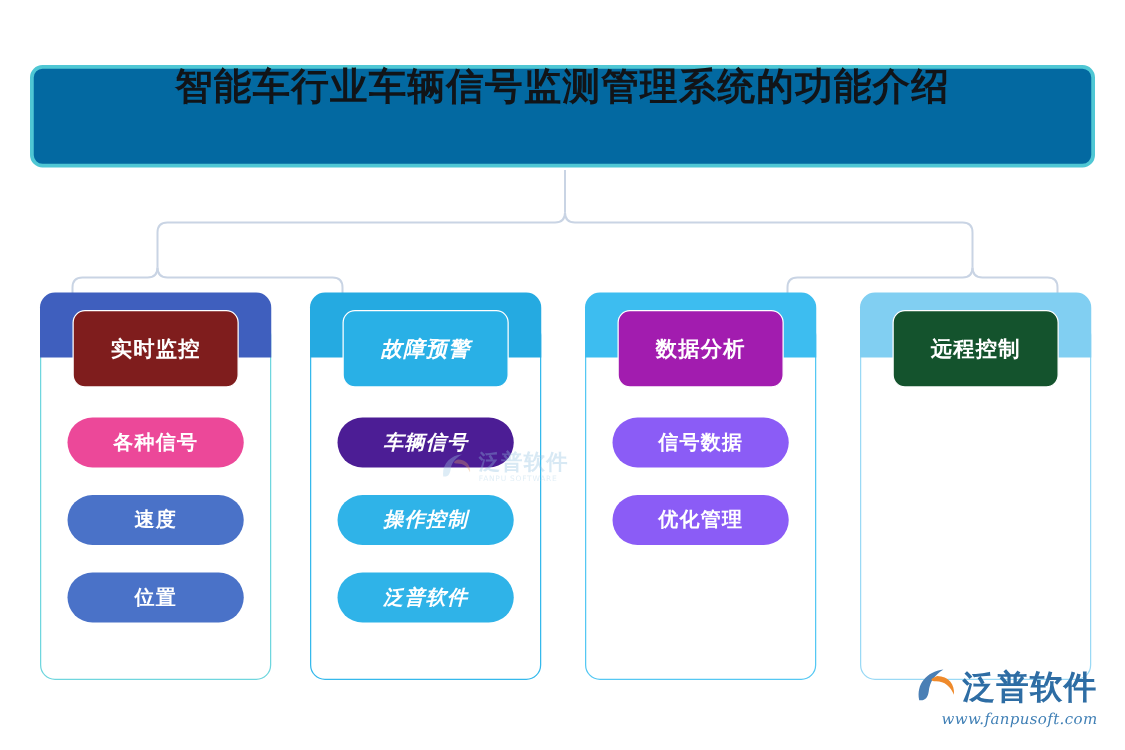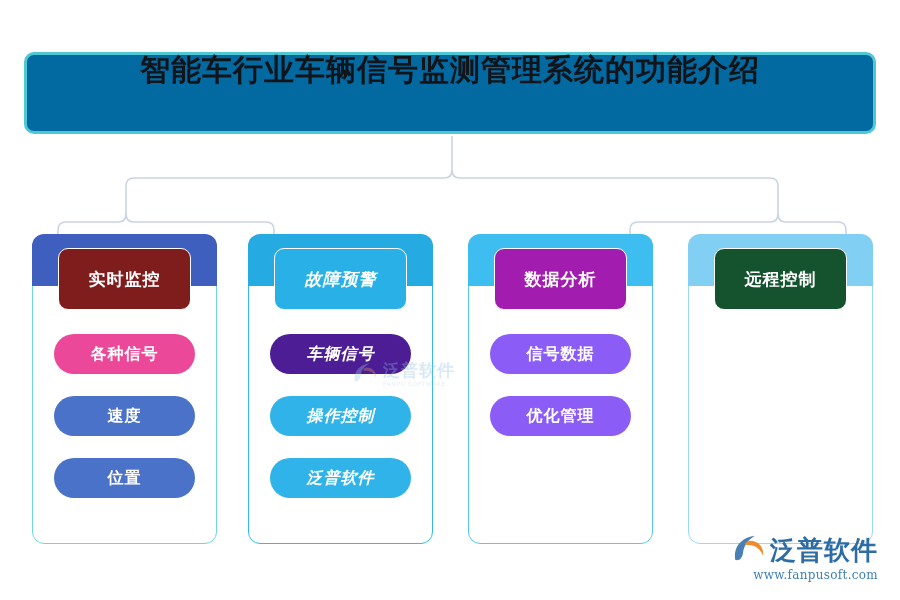--- a/index.html
+++ b/index.html
@@ -130,20 +130,21 @@
   }
   #logo-row{display:flex;align-items:center;}
   #logo-mark{width:34px;height:32px;margin-right:5px;flex:0 0 auto;}
   #logo-cn{
     font-size:26px;font-weight:bold;color:#2e6da4;
     font-family:"DejaVu Sans", sans-serif;letter-spacing:1px;line-height:1;
   }
   #logo-url{
     font-size:12px;color:#3f7fb5;letter-spacing:.3px;margin-top:2px;
     font-family:"DejaVu Serif", serif;
+    font-style:italic;
   }
 </style>
 </head>
 <body>
 
 <div id="canvas">
 
   <svg id="connectors" viewBox="0 0 900 600" xmlns="http://www.w3.org/2000/svg">
     <g fill="none" stroke="#c9d4e4" stroke-width="1.6">
 

